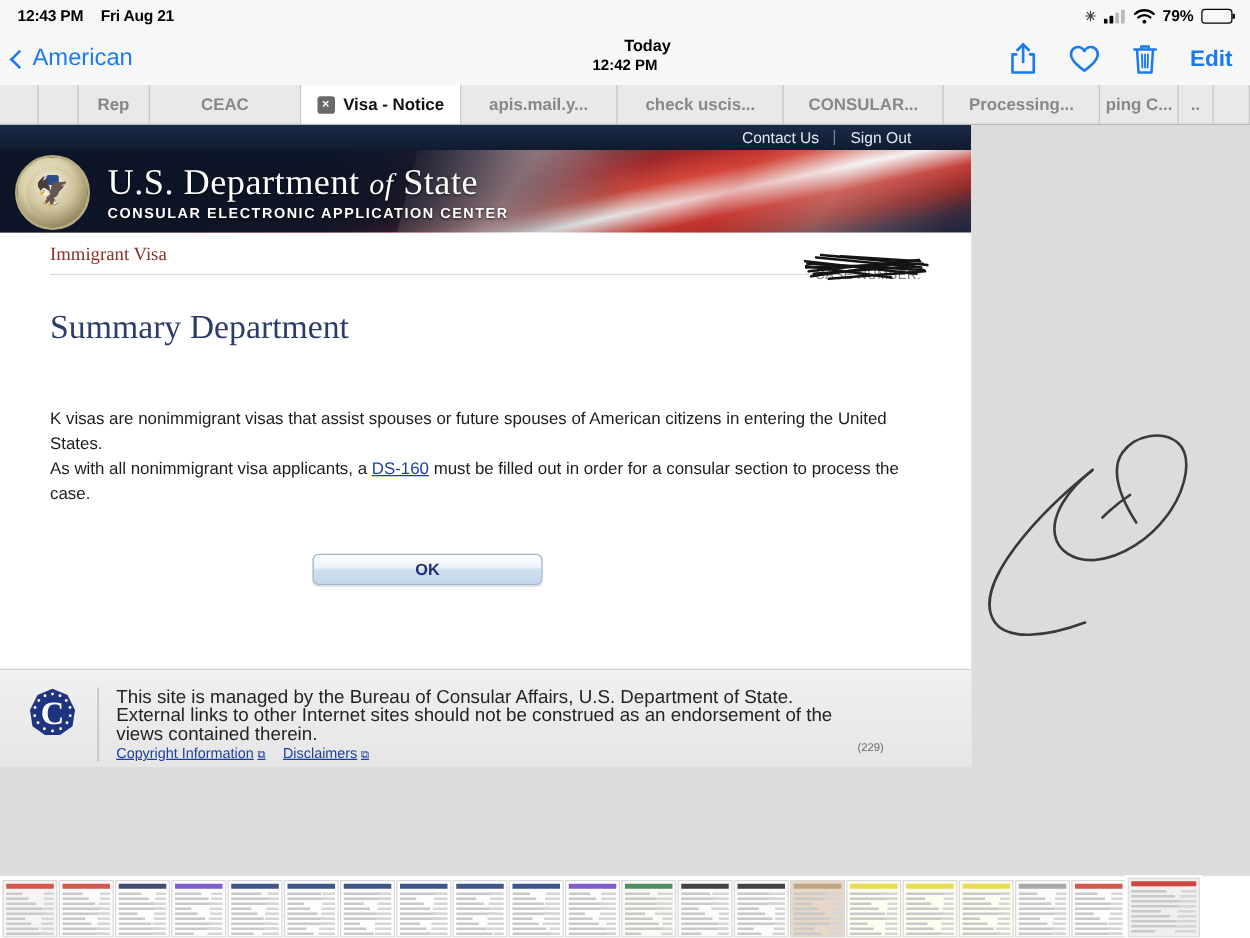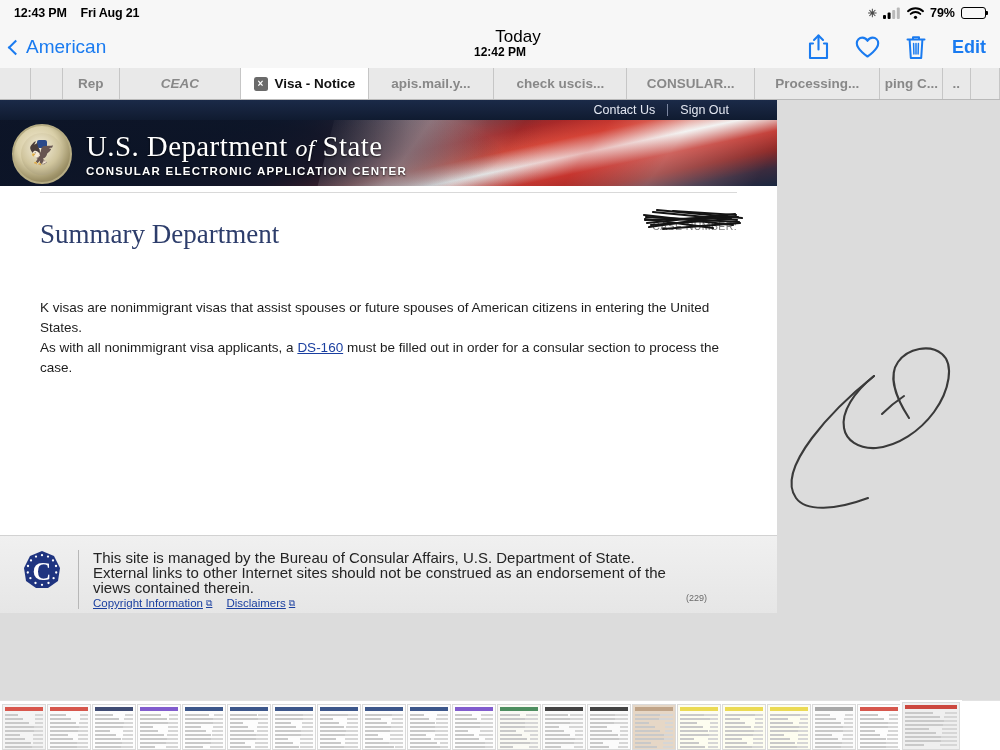--- a/index.html
+++ b/index.html
@@ -88,21 +88,21 @@
     border-bottom: 2.8px solid #1a7bf0;
     transform: rotate(45deg);
     margin-right: 3px;
   }
   .nav-title {
     position: absolute;
     left: 0; right: 0; top: 2px;
     text-align: center;
     color: #000;
   }
-  .nav-title .t1 { font-size: 17px; font-weight: normal; line-height: 17px; margin-left: 36px; }
+  .nav-title .t1 { font-size: 13px; font-weight: bold; line-height: 17px; margin-left: 36px; }
   .nav-title .t2 { font-size: 12px; font-weight: bold; line-height: 15px; }
   .nav-actions {
     position: absolute;
     right: 14px; top: 50%;
     transform: translateY(-50%);
     display: flex;
     align-items: center;
     gap: 26px;
   }
   .nav-actions svg { display: block; }
@@ -508,21 +508,21 @@
   <div class="tabstrip" id="tabstrip">
       <div class="tab" style="width: 32px;">
         <span></span>
       </div>
       <div class="tab" style="width: 32px;">
         <span></span>
       </div>
       <div class="tab" style="width: 58px;">
         <span>Rep</span>
       </div>
-      <div class="tab" style="width: 124px; font-style: italic;">
+      <div class="tab" style="width: 124px;">
         <span>CEAC</span>
       </div>
       <div class="tab active" style="width: 130px;">
         <span class="tab-close">×</span>
         <span>Visa - Notice</span>
       </div>
       <div class="tab" style="width: 128px;">
         <span>apis.mail.y...</span>
       </div>
       <div class="tab" style="width: 136px;">
@@ -562,20 +562,21 @@
       </div>
       <div class="banner-text">
         <div class="dos-title">
           <span>U.S.</span><span>&nbsp;</span><span>Department</span><span>&nbsp;</span><span class="ital">of</span><span>&nbsp;</span><span>State</span>
         </div>
         <div class="dos-sub">CONSULAR ELECTRONIC APPLICATION CENTER</div>
       </div>
     </div>
 
     <div class="content">
+      <div class="crumb">Immigrant Visa</div>
       <div class="crumb-rule"></div>
 
       <div class="case-number">
         <span>CASE NUMBER:</span>
         <span></span>
       </div>
       <svg class="scribble" viewBox="0 0 100 28" preserveAspectRatio="none">
         <g stroke="#141414" stroke-width="2.2" fill="none" stroke-linecap="round">
           <path d="M2 14 L95 11"></path>
           <path d="M4 17 L92 8"></path>
@@ -591,20 +592,23 @@
         </g>
       </svg>
 
       <div class="page-title">Summary Department</div>
 
       <div class="body-copy">
         <div>K visas are nonimmigrant visas that assist spouses or future spouses of American citizens in entering the United States.</div>
         <div><span>As with all nonimmigrant visa applicants, a </span><a href="#">DS-160</a><span> must be filled out in order for a consular section to process the case.</span></div>
       </div>
 
+      <div class="ok-wrap">
+        <div class="ok-btn">OK</div>
+      </div>
     </div>
 
     <div class="footer">
       <svg class="c-logo" viewBox="0 0 40 40">
         <polygon points="20,1 32,6 38,18 36,31 26,38 14,38 4,31 2,18 8,6" fill="#1f3480"></polygon>
         <g fill="#ffffff">
           <circle cx="20" cy="5.2" r="1.15"></circle>
             <circle cx="26" cy="6.6" r="1.15"></circle>
           <circle cx="31" cy="10.4" r="1.15"></circle>
             <circle cx="34" cy="16" r="1.15"></circle>

